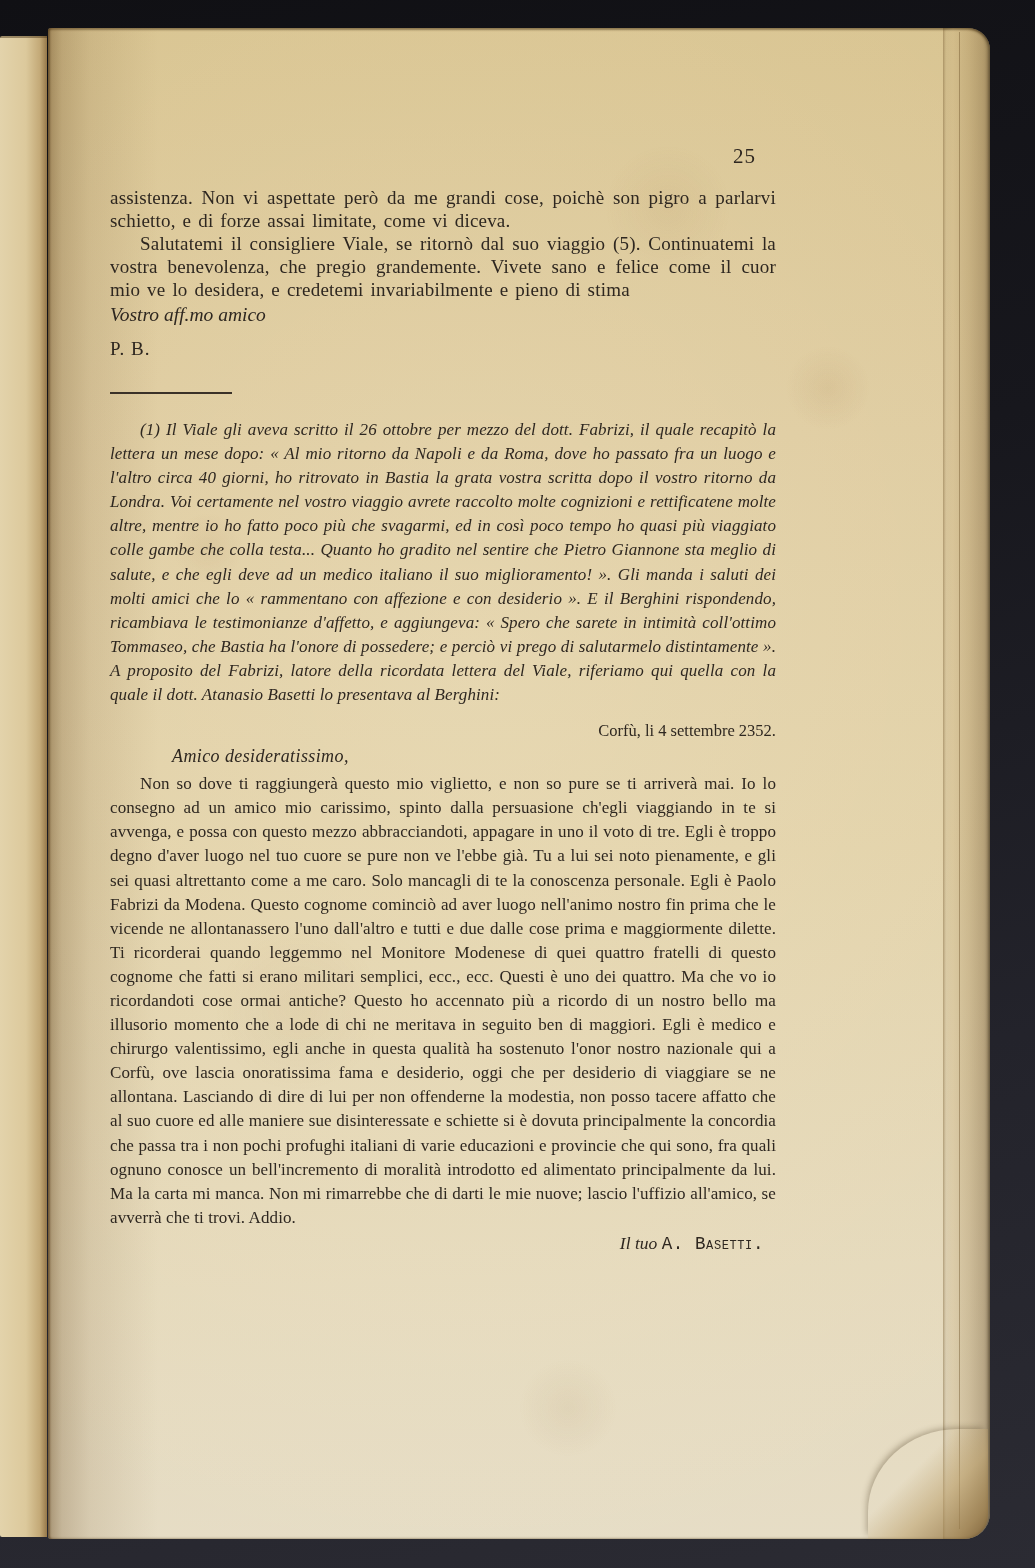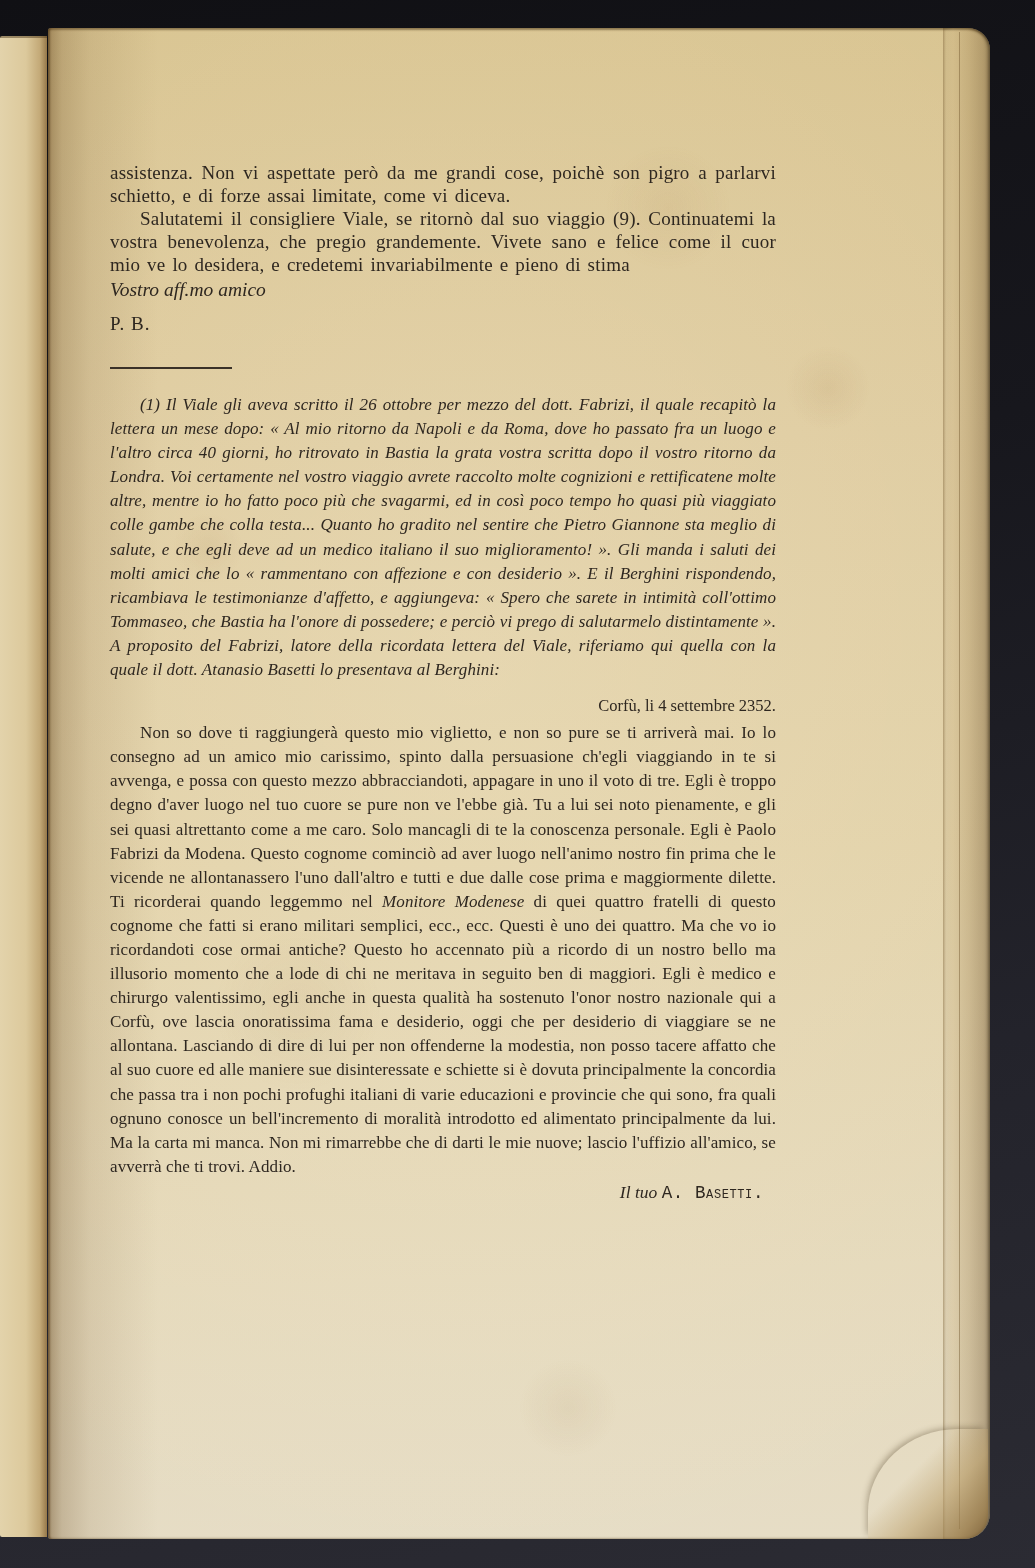--- a/index.html
+++ b/index.html
@@ -186,21 +186,21 @@
   }
 
   .letter-body {
     margin: 5px 0 0 0;
     font-size: 17px;
     line-height: 24.1px;
     text-align: justify;
     text-indent: 30px;
     letter-spacing: 0.1px;
   }
-  .italic-run { font-style: italic; }
+  .italic-run { }
 
   .letter-signature {
     margin-top: 3px;
     text-align: right;
     padding-right: 12px;
     font-size: 17.5px;
   }
   .sig-italic { font-style: italic; }
   .sig-name { font-variant: small-caps; letter-spacing: 0.6px; font-family: Liberation Mono, monospace; }
 </style>
@@ -211,36 +211,38 @@
 
 <div class="book-page">
   <div class="paper-stains"></div>
   <div class="gutter-shadow"></div>
   <div class="fore-edge"></div>
   <div class="fore-edge-crease"></div>
   <div class="corner-curl"></div>
 
   <div class="page-content">
 
+    <div class="page-number">25</div>
 
     <p class="main-para first">assistenza. Non vi aspettate però da me grandi cose, poichè son pigro a parlarvi schietto, e di forze assai limitate, come vi diceva.</p>
 
-    <p class="main-para indent">Salutatemi il consigliere Viale, se ritornò dal suo viaggio (9). Continuatemi la vostra benevolenza, che pregio grandemente. Vivete sano e felice come il cuor mio ve lo desidera, e credetemi invariabilmente e pieno di stima</p>
+    <p class="main-para indent">Salutatemi il consigliere Viale, se ritornò dal suo viaggio (5). Continuatemi la vostra benevolenza, che pregio grandemente. Vivete sano e felice come il cuor mio ve lo desidera, e credetemi invariabilmente e pieno di stima</p>
 
     <div class="closing">
       <div class="closing-line1">Vostro aff.mo amico</div>
       <div class="closing-line2">P. B.</div>
     </div>
 
     <div class="footnote-rule"></div>
 
     <p class="footnote">(1) Il Viale gli aveva scritto il 26 ottobre per mezzo del dott. Fabrizi, il quale recapitò la lettera un mese dopo: « Al mio ritorno da Napoli e da Roma, dove ho passato fra un luogo e l'altro circa 40 giorni, ho ritrovato in Bastia la grata vostra scritta dopo il vostro ritorno da Londra. Voi certamente nel vostro viaggio avrete raccolto molte cognizioni e rettificatene molte altre, mentre io ho fatto poco più che svagarmi, ed in così poco tempo ho quasi più viaggiato colle gambe che colla testa... Quanto ho gradito nel sentire che Pietro Giannone sta meglio di salute, e che egli deve ad un medico italiano il suo miglioramento! ». Gli manda i saluti dei molti amici che lo « rammentano con affezione e con desiderio ». E il Berghini rispondendo, ricambiava le testimonianze d'affetto, e aggiungeva: « Spero che sarete in intimità coll'ottimo Tommaseo, che Bastia ha l'onore di possedere; e perciò vi prego di salutarmelo distintamente ». A proposito del Fabrizi, latore della ricordata lettera del Viale, riferiamo qui quella con la quale il dott. Atanasio Basetti lo presentava al Berghini:</p>
 
     <div class="letter-dateline">Corfù, li 4 settembre 2352.</div>
 
+    <div class="letter-salutation">Amico desideratissimo,</div>
 
     <p class="letter-body"><span>Non so dove ti raggiungerà questo mio viglietto, e non so pure se ti arriverà mai. Io lo consegno ad un amico mio carissimo, spinto dalla persuasione ch'egli viaggiando in te si avvenga, e possa con questo mezzo abbracciandoti, appagare in uno il voto di tre. Egli è troppo degno d'aver luogo nel tuo cuore se pure non ve l'ebbe già. Tu a lui sei noto pienamente, e gli sei quasi altrettanto come a me caro. Solo mancagli di te la conoscenza personale. Egli è Paolo Fabrizi da Modena. Questo cognome cominciò ad aver luogo nell'animo nostro fin prima che le vicende ne allontanassero l'uno dall'altro e tutti e due dalle cose prima e maggiormente dilette. Ti ricorderai quando leggemmo nel </span><span class="italic-run">Monitore Modenese</span><span> di quei quattro fratelli di questo cognome che fatti si erano militari semplici, ecc., ecc. Questi è uno dei quattro. Ma che vo io ricordandoti cose ormai antiche? Questo ho accennato più a ricordo di un nostro bello ma illusorio momento che a lode di chi ne meritava in seguito ben di maggiori. Egli è medico e chirurgo valentissimo, egli anche in questa qualità ha sostenuto l'onor nostro nazionale qui a Corfù, ove lascia onoratissima fama e desiderio, oggi che per desiderio di viaggiare se ne allontana. Lasciando di dire di lui per non offenderne la modestia, non posso tacere affatto che al suo cuore ed alle maniere sue disinteressate e schiette si è dovuta principalmente la concordia che passa tra i non pochi profughi italiani di varie educazioni e provincie che qui sono, fra quali ognuno conosce un bell'incremento di moralità introdotto ed alimentato principalmente da lui. Ma la carta mi manca. Non mi rimarrebbe che di darti le mie nuove; lascio l'uffizio all'amico, se avverrà che ti trovi. Addio.</span></p>
 
     <div class="letter-signature">
       <span class="sig-italic">Il tuo</span>
       <span class="sig-name">A. Basetti.</span>
     </div>
 
   </div>
 </div>

